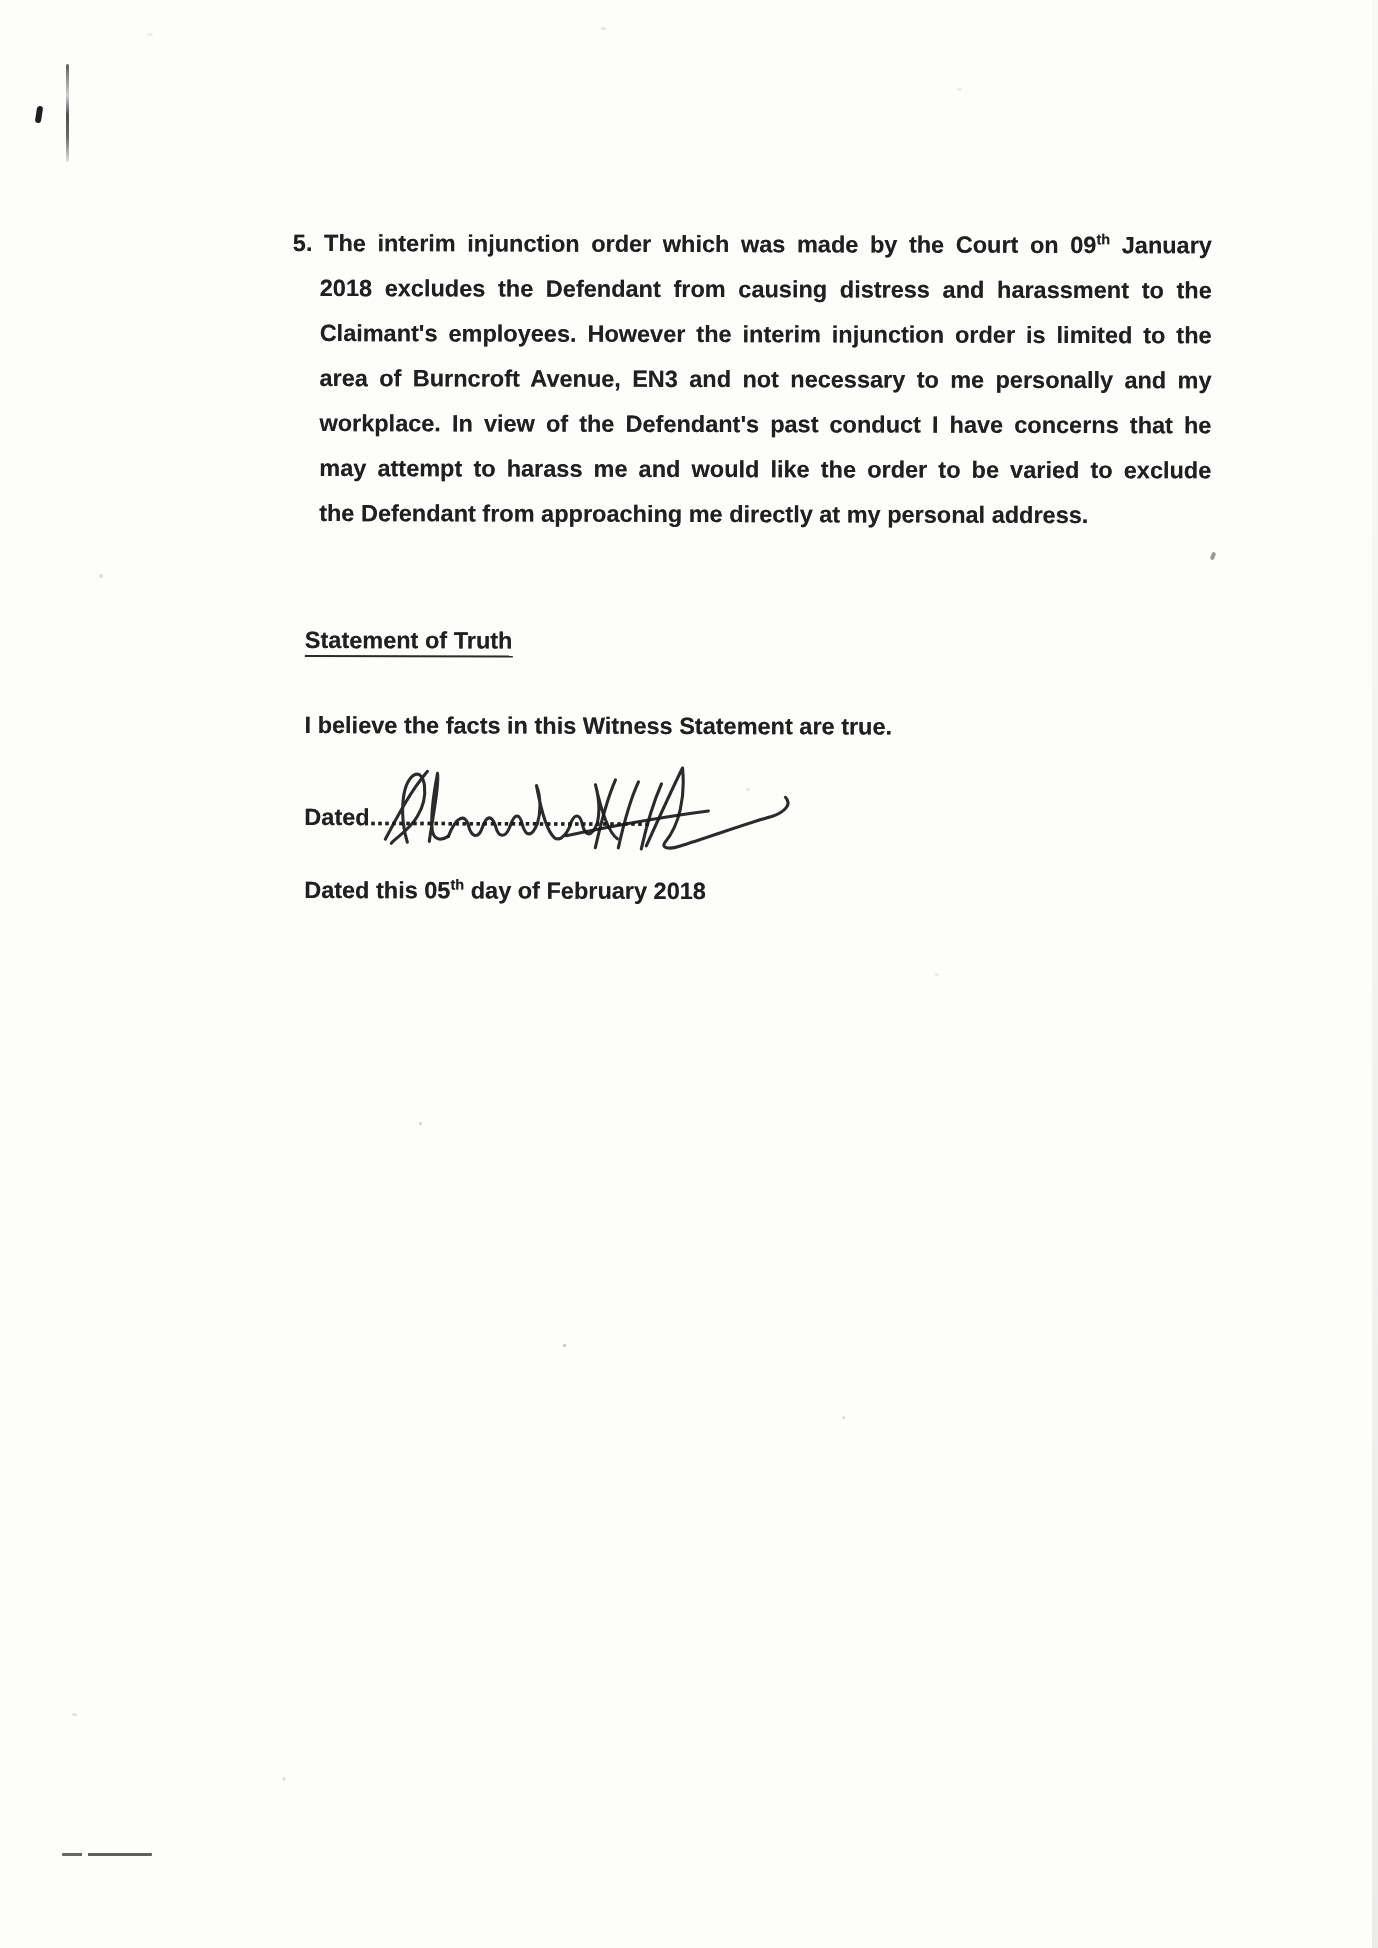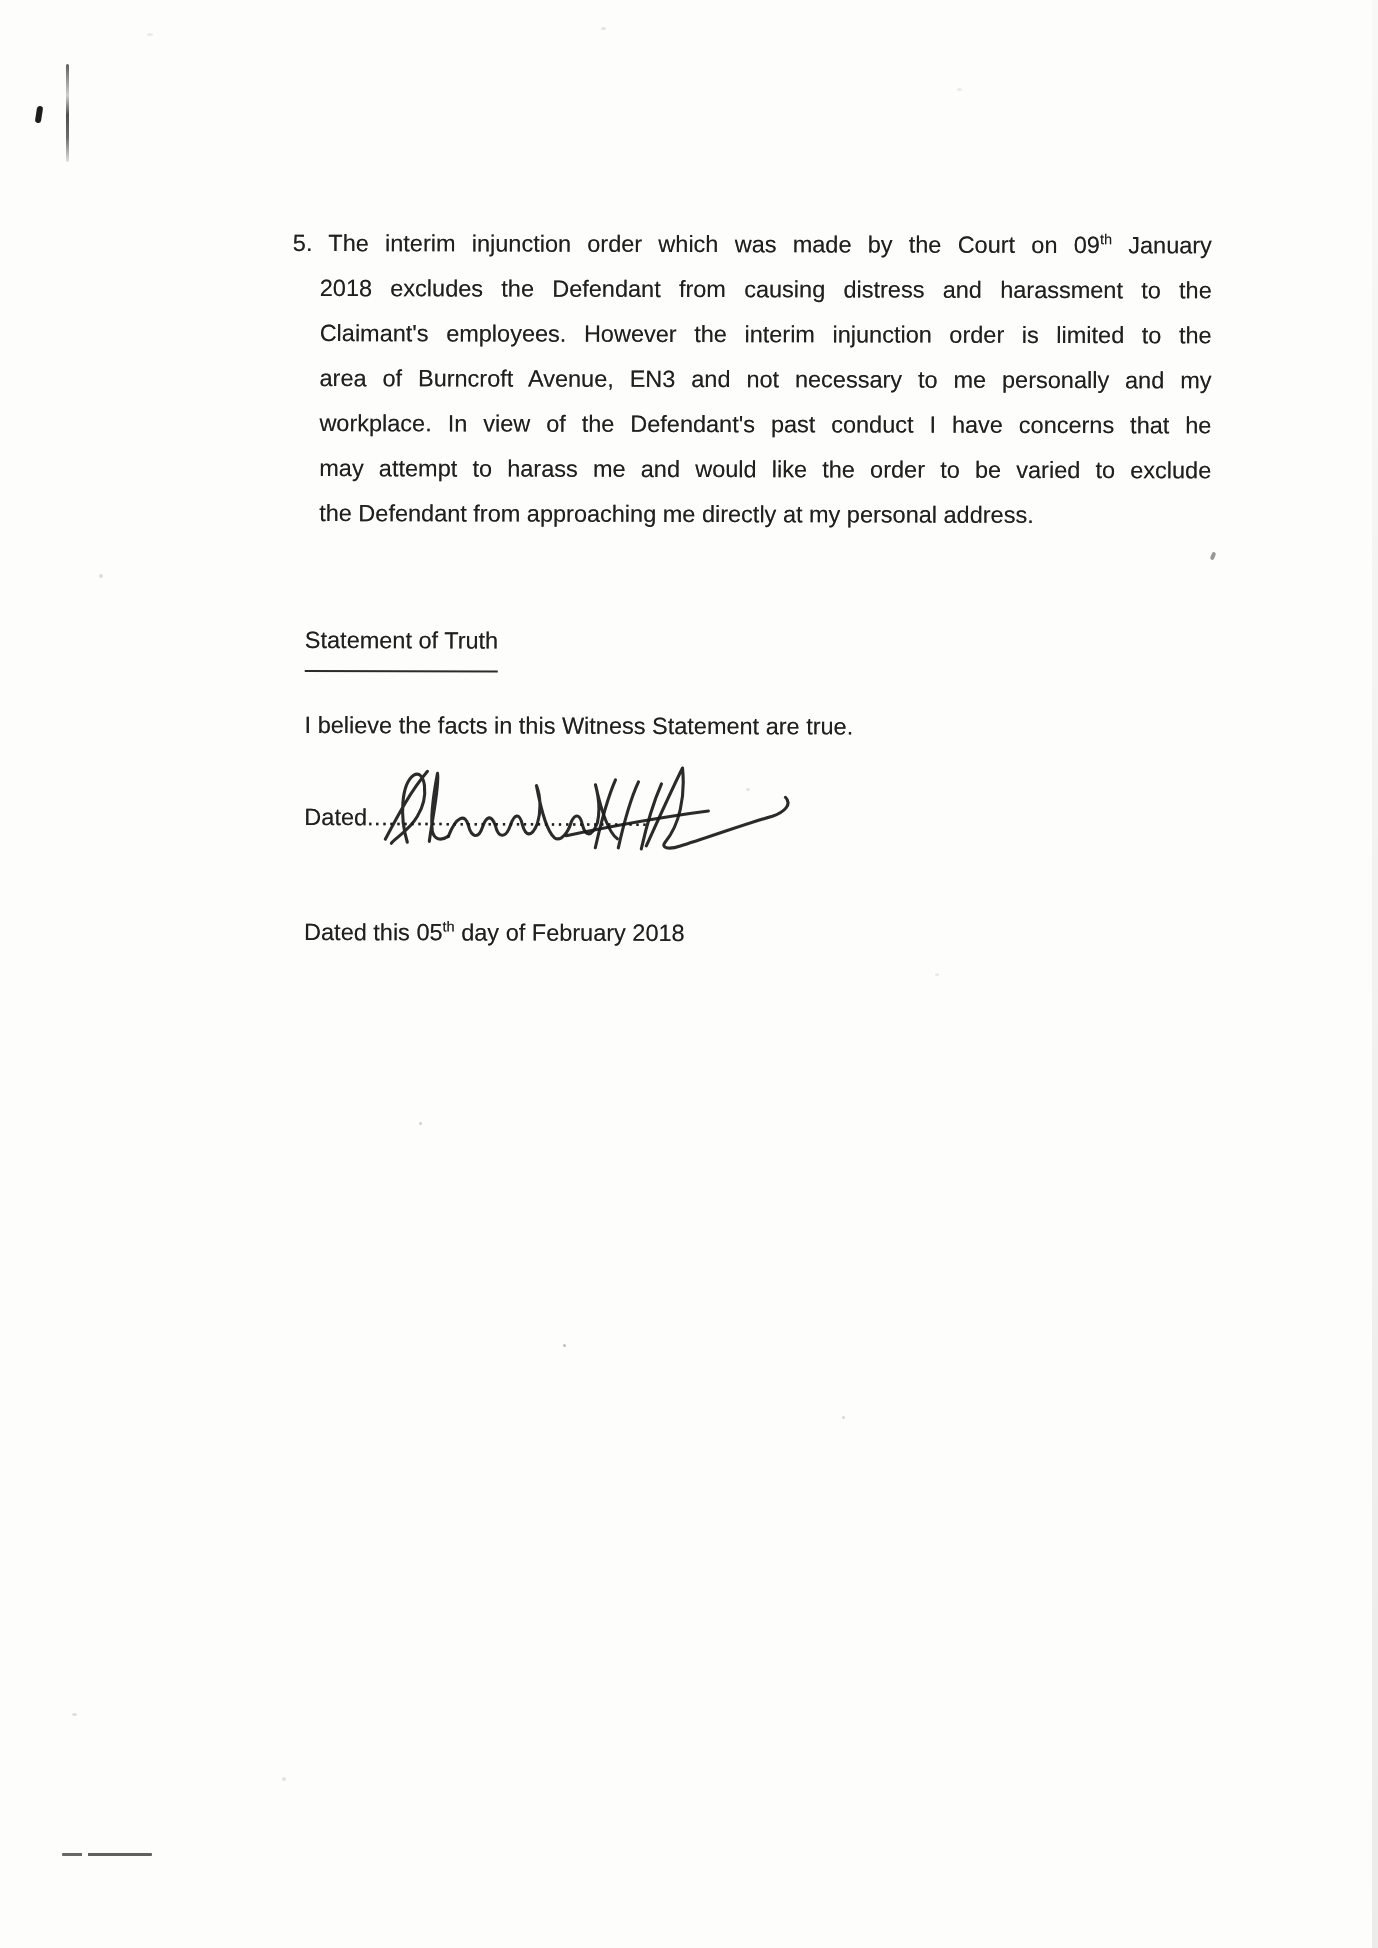--- a/index.html
+++ b/index.html
@@ -8,47 +8,48 @@
     width: 1378px; height: 1948px;
     background: #fdfdfc;
     font-family: "Liberation Sans", "DejaVu Sans", sans-serif;
     color: #202020;
   }
   .page {
     position: relative;
     width: 1378px; height: 1948px;
     background: #fdfdfc;
     overflow: hidden;
+    font-weight: bold;
   }
   .content {
     position: absolute; inset: 0;
     transform: rotate(0.15deg);
     transform-origin: 300px 200px;
   }
   .txt {
     font-size: 23.5px;
     color: #202020;
     text-shadow: 0 0 0.5px rgba(32,32,32,0.55);
   }
   .para {
     position: absolute; left: 320px; top: 221px; width: 892px;
     line-height: 45px;
   }
   .pline { text-align: justify; text-align-last: justify; }
   .pline.first { text-indent: -27px; }
   .pline.last { text-align-last: left; }
   sup.sp { font-size: 62%; vertical-align: super; line-height: 0; }
   .sot-heading { position: absolute; left: 306px; top: 627px; }
-  .sot-heading span { border-bottom: 2px solid #2b2b2b; padding-bottom: 17px; }
+  .sot-heading span { border-bottom: 2px solid #2b2b2b; padding-bottom: 2px; }
   .belief { position: absolute; left: 306px; top: 712px; }
   .signed-row { position: absolute; left: 306px; top: 804px; white-space: nowrap; }
   .dots { letter-spacing: 0.5px; }
   .signature-svg { position: absolute; left: 372px; top: 754px; width: 440px; height: 102px; }
   .signature-svg path { fill: none; stroke: #191919; stroke-width: 3.1; stroke-linecap: round; stroke-linejoin: round; opacity: 0.92; }
-  .dated { position: absolute; left: 306px; top: 919px; }
+  .dated { position: absolute; left: 306px; top: 877px; }
   
   .artifact-vline {
     position: absolute; left: 66px; top: 64px; width: 3px; height: 98px; border-radius: 2px;
     background: linear-gradient(to bottom, rgba(40,40,40,.75), rgba(40,40,40,.22) 32%, rgba(40,40,40,.82) 52%, rgba(40,40,40,.68) 75%, rgba(40,40,40,.12));
   }
   .artifact-blob {
     position: absolute; left: 36px; top: 106px; width: 6px; height: 17px;
     background: #1d1d1d; border-radius: 3px; transform: rotate(9deg);
   }
   .artifact-dash {

